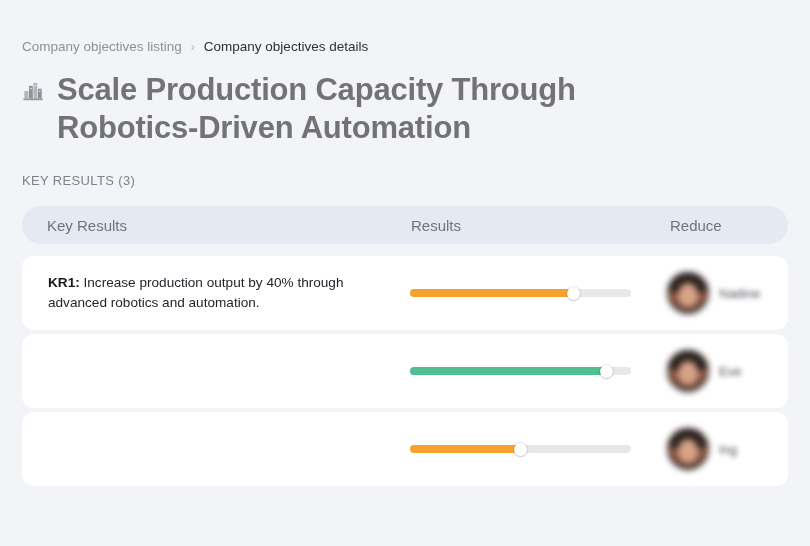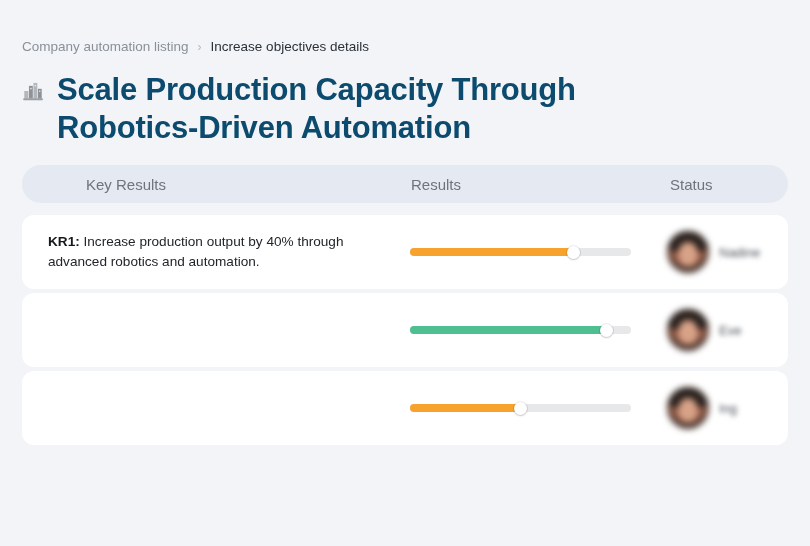--- a/index.html
+++ b/index.html
@@ -58,21 +58,21 @@
     width: 22px;
     height: 22px;
     display: block;
   }
   .page-title {
     margin: 0;
     font-size: 31px;
     line-height: 38px;
     font-weight: 700;
     letter-spacing: -0.2px;
-    color: #0c4a6e;
+    color: #737373;
     max-width: 625px;
   }
 
   
   .section-label {
     margin-top: 26px;
     font-size: 13px;
     letter-spacing: 0.35px;
     color: #7b818b;
     text-transform: uppercase;
@@ -86,21 +86,21 @@
     border-radius: 19px;
     display: flex;
     align-items: center;
     position: relative;
   }
   .th {
     font-size: 15px;
     color: #6e747e;
     position: absolute;
   }
-  .th-key { left: 25px; margin-left: 39px; }
+  .th-key { left: 25px; }
   .th-status { left: 389px; }
   .th-owner { left: 648px; }
 
   
   .rows {
     margin-top: 12px;
     display: flex;
     flex-direction: column;
     gap: 4px;
     justify-content: space-between;
@@ -208,44 +208,45 @@
     filter: blur(2.6px);
     white-space: nowrap;
   }
 </style>
 </head>
 <body>
 
 <div class="page">
 
   <nav class="breadcrumb">
-    <span class="crumb-link">Company automation listing</span>
+    <span class="crumb-link">Company objectives listing</span>
     <span class="crumb-sep">›</span>
-    <span class="crumb-current">Increase objectives details</span>
+    <span class="crumb-current">Company objectives details</span>
   </nav>
 
   <div class="title-row">
     <svg class="title-icon" viewBox="0 0 24 24" aria-hidden="true">
       <rect x="2.5" y="12" width="4.4" height="8.2" fill="#b3b6bb"></rect>
       <rect x="7.6" y="6.4" width="4.2" height="13.8" fill="#8e9298"></rect>
       <rect x="12.5" y="3.2" width="4.2" height="17" fill="#b3b6bb"></rect>
       <rect x="17.4" y="9.6" width="4.1" height="10.6" fill="#8e9298"></rect>
       <rect x="1.4" y="19.9" width="21.3" height="2.1" rx="0.5" fill="#9a9ea4"></rect>
       <rect x="9" y="8.6" width="1.5" height="1.5" fill="#e9eaec"></rect>
       <rect x="13.8" y="5.4" width="1.5" height="1.5" fill="#e9eaec"></rect>
       <rect x="18.6" y="11.6" width="1.4" height="1.4" fill="#e9eaec"></rect>
     </svg>
     <h1 class="page-title">Scale Production Capacity Through Robotics-Driven Automation</h1>
   </div>
 
+  <div class="section-label">KEY RESULTS (3)</div>
 
   <div class="table-head">
     <span class="th th-key">Key Results</span>
     <span class="th th-status">Results</span>
-    <span class="th th-owner">Status</span>
+    <span class="th th-owner">Reduce</span>
   </div>
 
   <div class="rows">
 
     <div class="row">
       <div class="kr-text">
         <span class="kr-label">KR1:</span>
         <span>Increase production output by 40% through advanced robotics and automation.</span>
       </div>
       <div class="progress-wrap">

